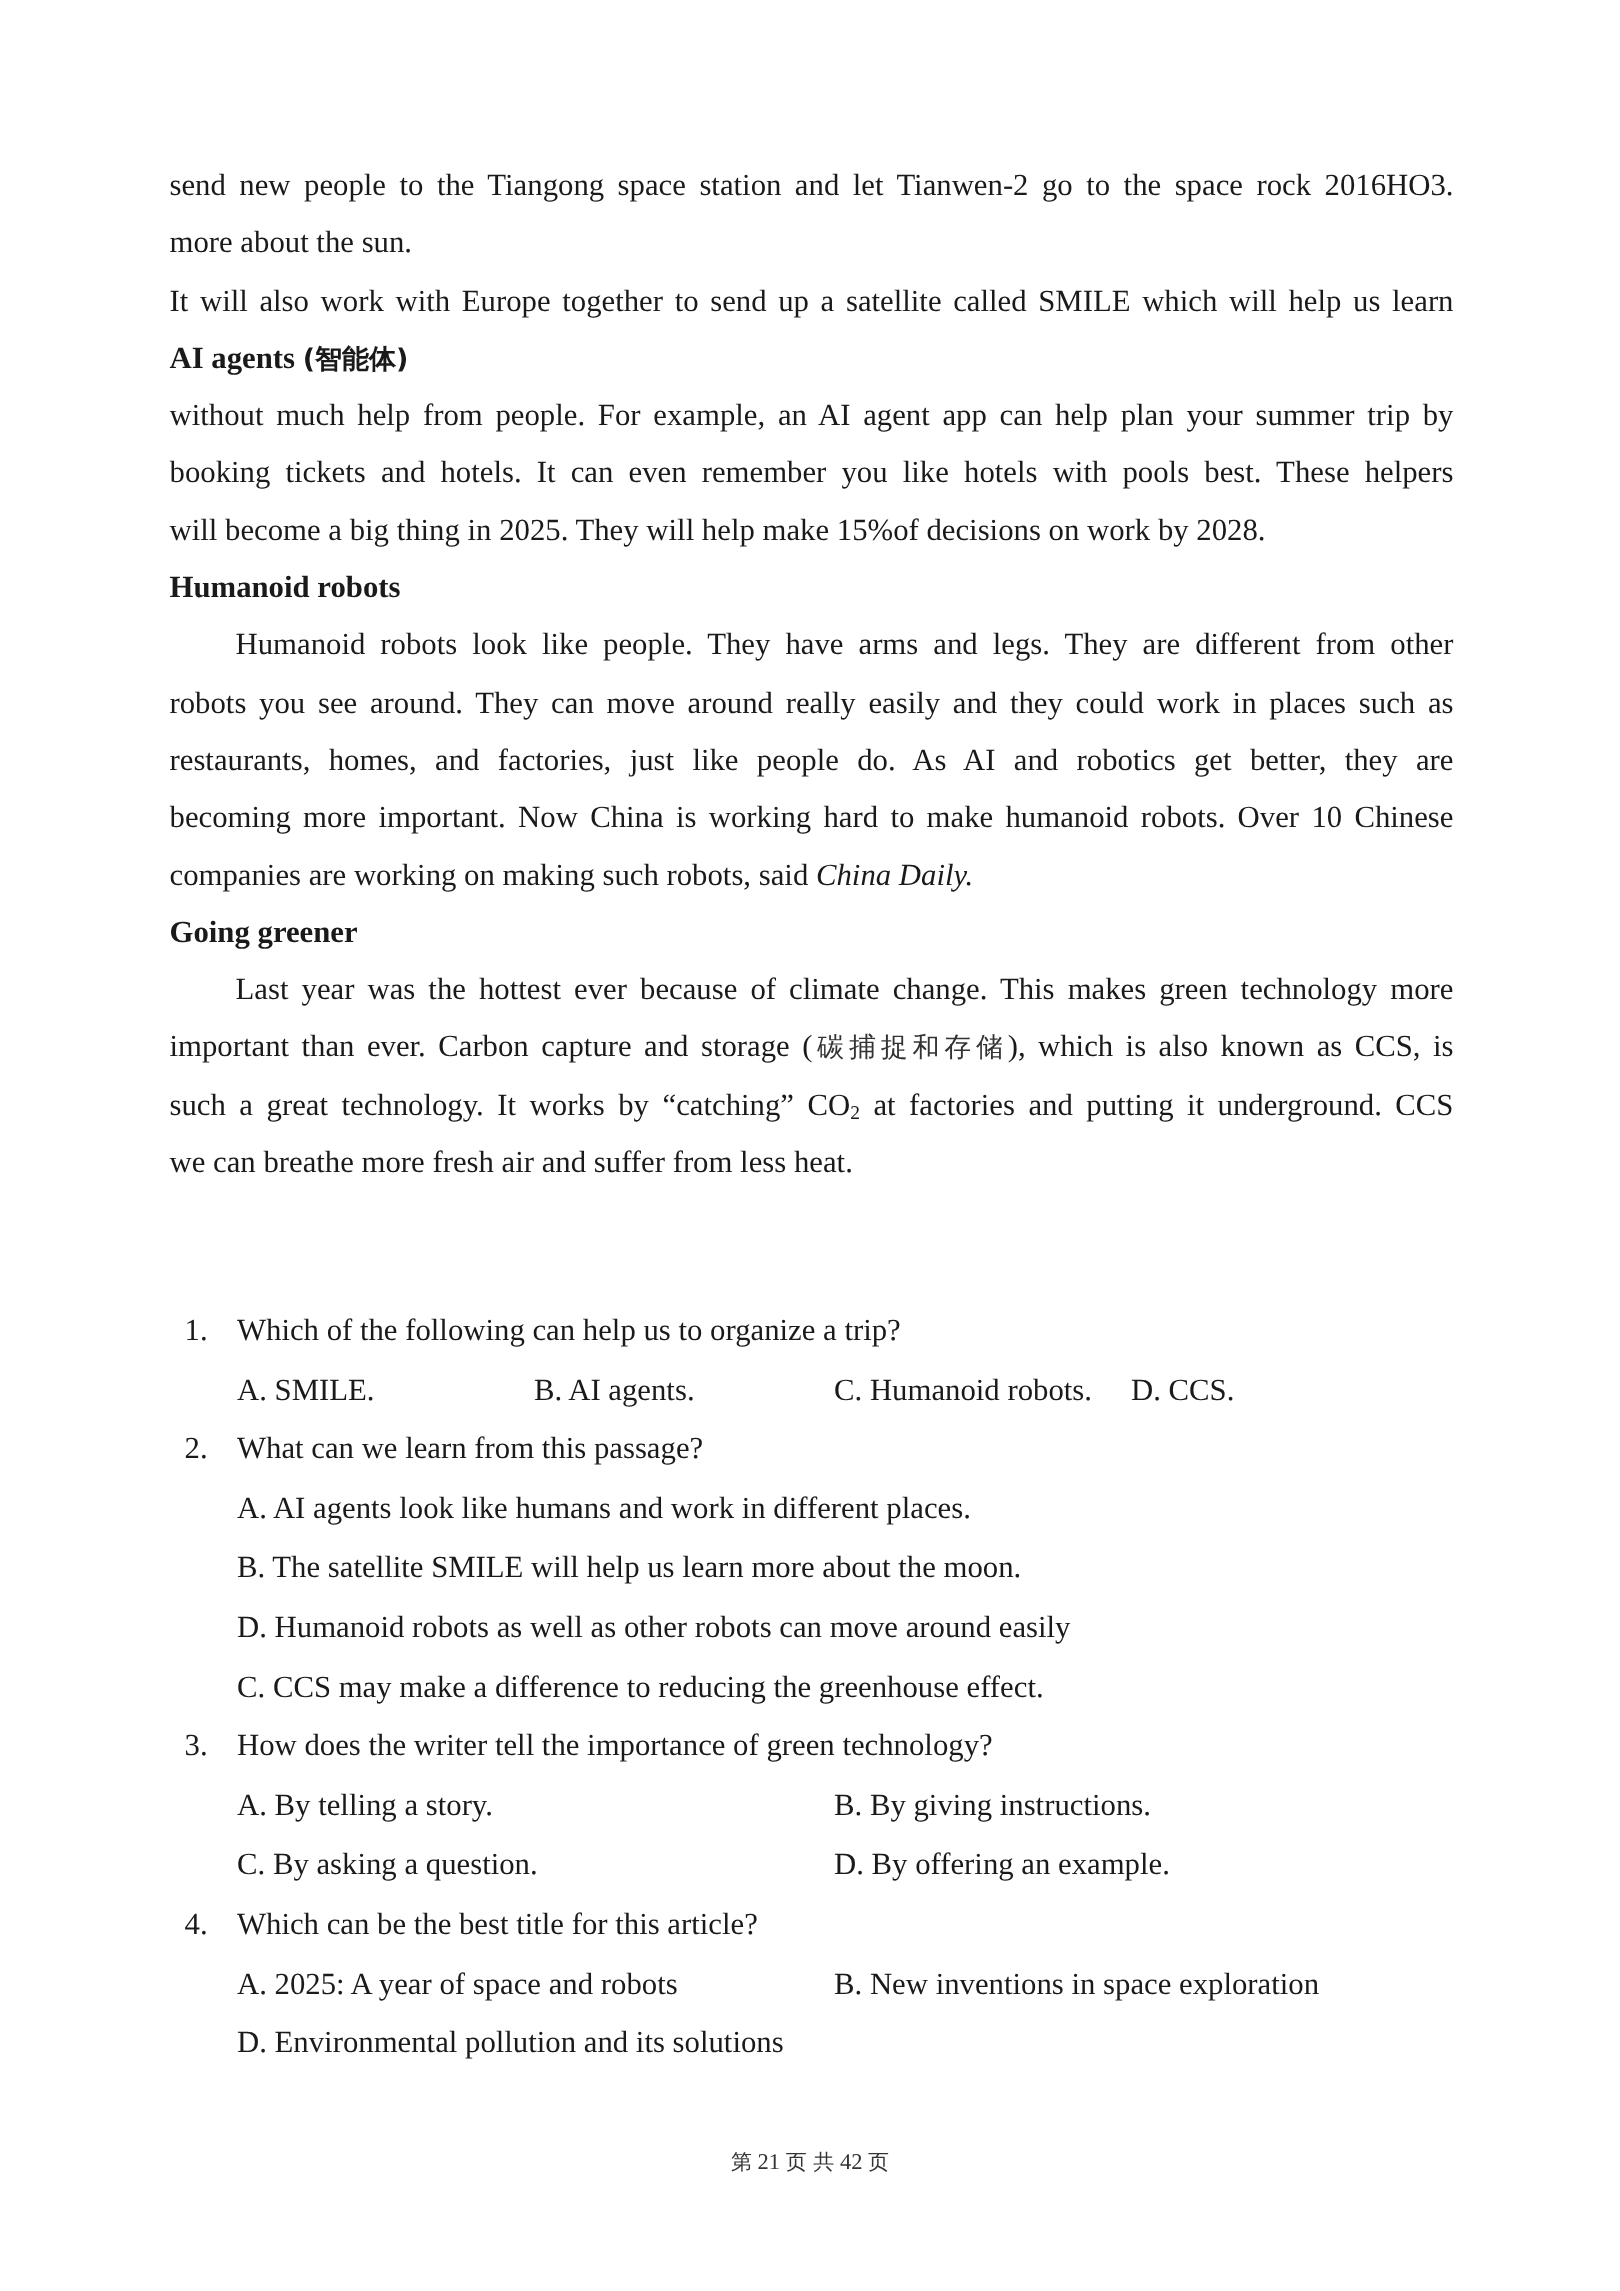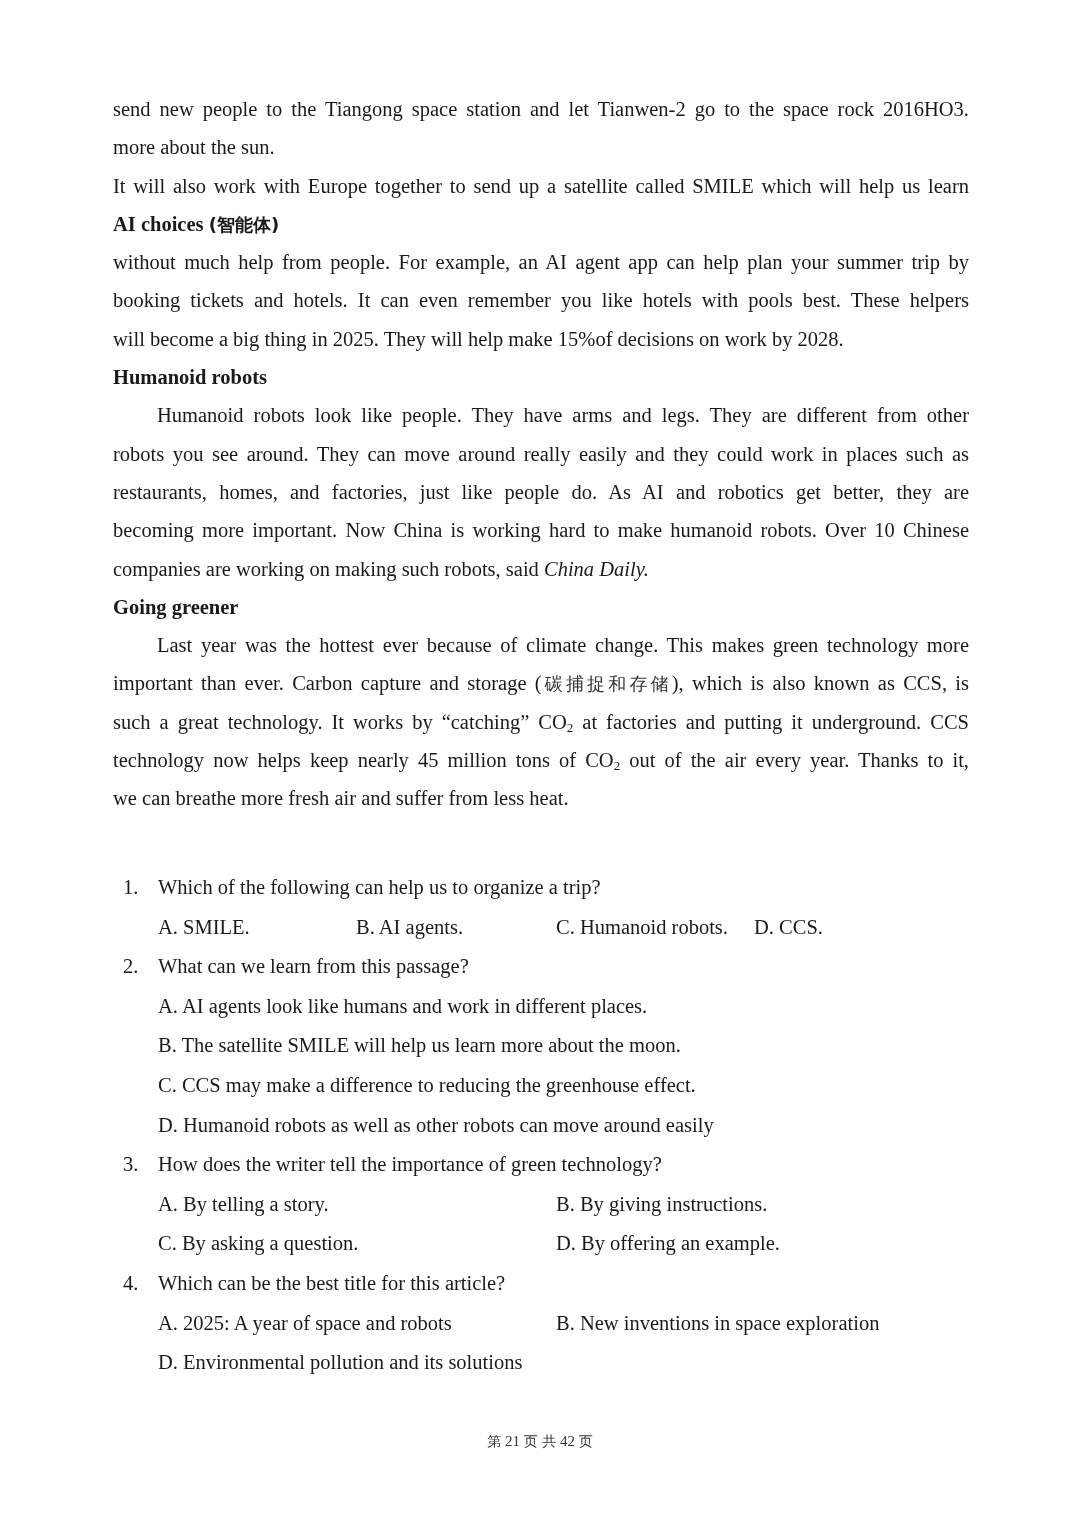--- a/index.html
+++ b/index.html
@@ -11,21 +11,21 @@
       width: 1080px;
       height: 1527px;
       position: relative;
       overflow: hidden;
       font-family: "Liberation Serif", "DejaVu Serif", serif;
       color: #1a1a1a;
     }
     .page {
       position: absolute;
       left: 113px;
-      top: 90px;
+      top: 105px;
       width: 856px;
     }
     .line {
       font-size: 20.5px;
       line-height: 38.3px;
       height: 38.3px;
       white-space: nowrap;
     }
     .justify {
       text-align: justify;
@@ -87,21 +87,21 @@
   </style>
 </head>
 <body>
 
 <div class="page">
   <div class="line justify">send new people to the Tiangong space station and let Tianwen-2 go to the space rock 2016HO3.</div>
   <div class="line">more about the sun.</div>
   <div class="line justify">It will also work with Europe together to send up a satellite called SMILE which will help us learn</div>
 
   <div class="heading">
-    <span>AI choices</span>
+    <span>AI agents</span>
     <span class="cjk">(智能体)</span>
   </div>
   <div class="line justify">without much help from people. For example, an AI agent app can help plan your summer trip by</div>
   <div class="line justify">booking tickets and hotels. It can even remember you like hotels with pools best. These helpers</div>
   <div class="line">will become a big thing in 2025. They will help make 15%of decisions on work by 2028.</div>
 
   <div class="heading">Humanoid robots</div>
   <div class="line justify indent">Humanoid robots look like people. They have arms and legs. They are different from other</div>
   <div class="line justify">robots you see around. They can move around really easily and they could work in places such as</div>
   <div class="line justify">restaurants, homes, and factories, just like people do. As AI and robotics get better, they are</div>
@@ -111,23 +111,20 @@
   </div>
 
   <div class="heading">Going greener</div>
   <div class="line justify indent">Last year was the hottest ever because of climate change. This makes green technology more</div>
   <div class="line justify">
     <span>important than ever. Carbon capture and storage (</span><span class="cjk">碳捕捉和存储</span><span>), which is also known as CCS, is</span>
   </div>
   <div class="line justify">
     <span>such a great technology. It works by “catching” CO</span><sub>2</sub><span> at factories and putting it underground. CCS</span>
   </div>
-  <div class="line justify">
-    <span>technology now helps keep nearly 45 million tons of CO</span><sub>2</sub><span> out of the air every year. Thanks to it,</span>
-  </div>
   <div class="line">we can breathe more fresh air and suffer from less heat.</div>
 </div>
 
 <div class="questions">
 
   <div class="q-row">
     <span class="q-num">1.</span>
     <span>Which of the following can help us to organize a trip?</span>
   </div>
   <div class="opt-row opt4">
@@ -136,22 +133,22 @@
     <span class="o3">C. Humanoid robots.</span>
     <span>D. CCS.</span>
   </div>
 
   <div class="q-row">
     <span class="q-num">2.</span>
     <span>What can we learn from this passage?</span>
   </div>
   <div class="opt-row">A. AI agents look like humans and work in different places.</div>
   <div class="opt-row">B. The satellite SMILE will help us learn more about the moon.</div>
+  <div class="opt-row">D. Humanoid robots as well as other robots can move around easily</div>
   <div class="opt-row">C. CCS may make a difference to reducing the greenhouse effect.</div>
-  <div class="opt-row">D. Humanoid robots as well as other robots can move around easily</div>
 
   <div class="q-row">
     <span class="q-num">3.</span>
     <span>How does the writer tell the importance of green technology?</span>
   </div>
   <div class="opt-row opt2">
     <span class="c1">A. By telling a story.</span>
     <span>B. By giving instructions.</span>
   </div>
   <div class="opt-row opt2">

